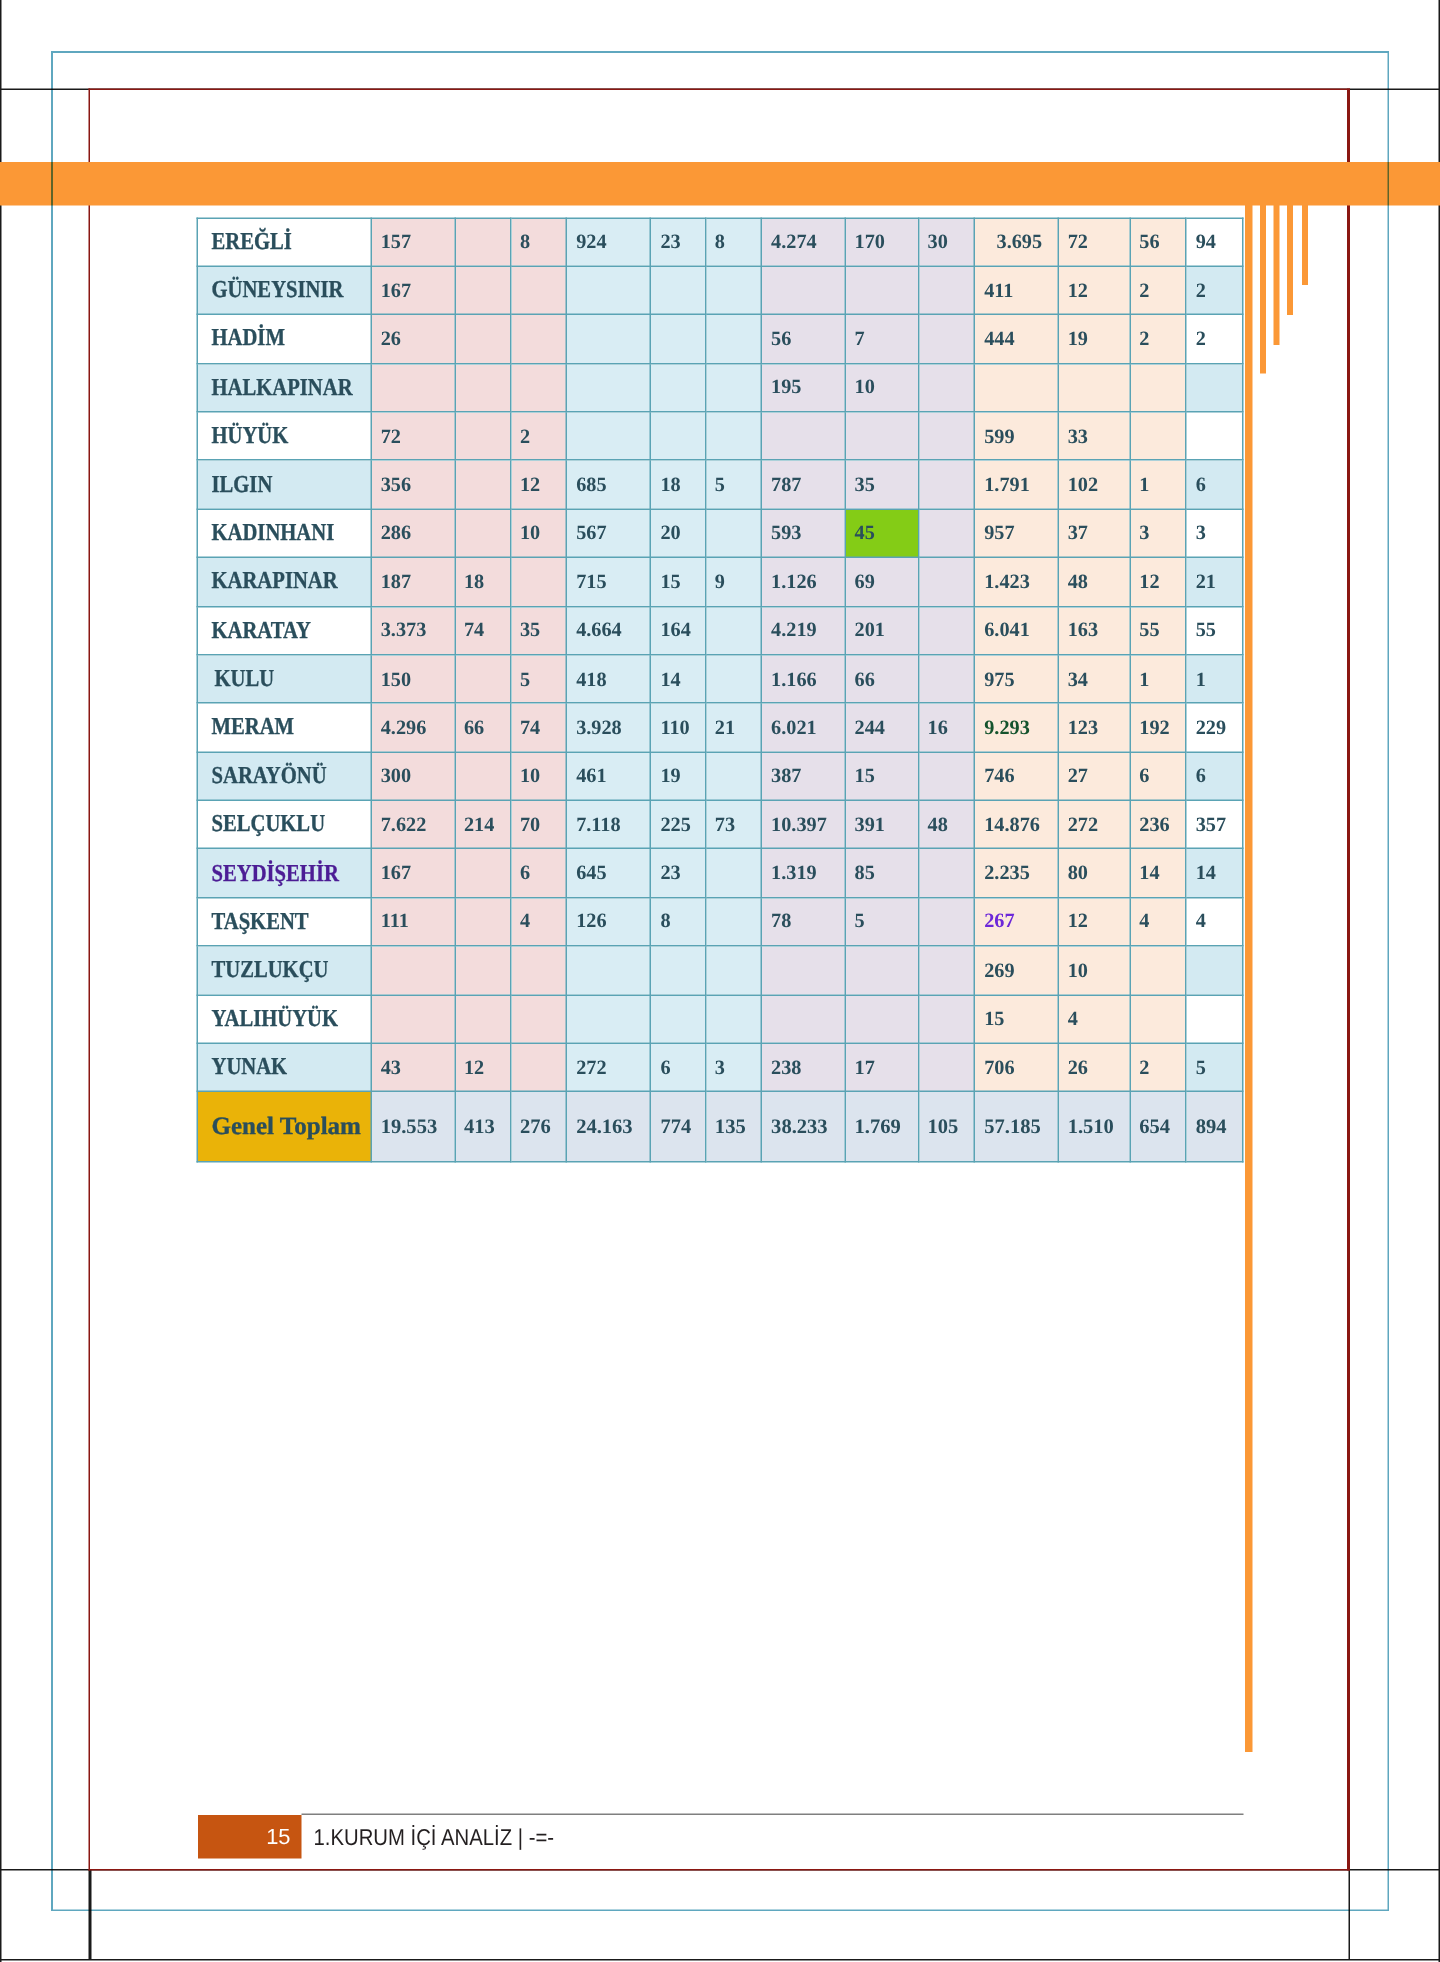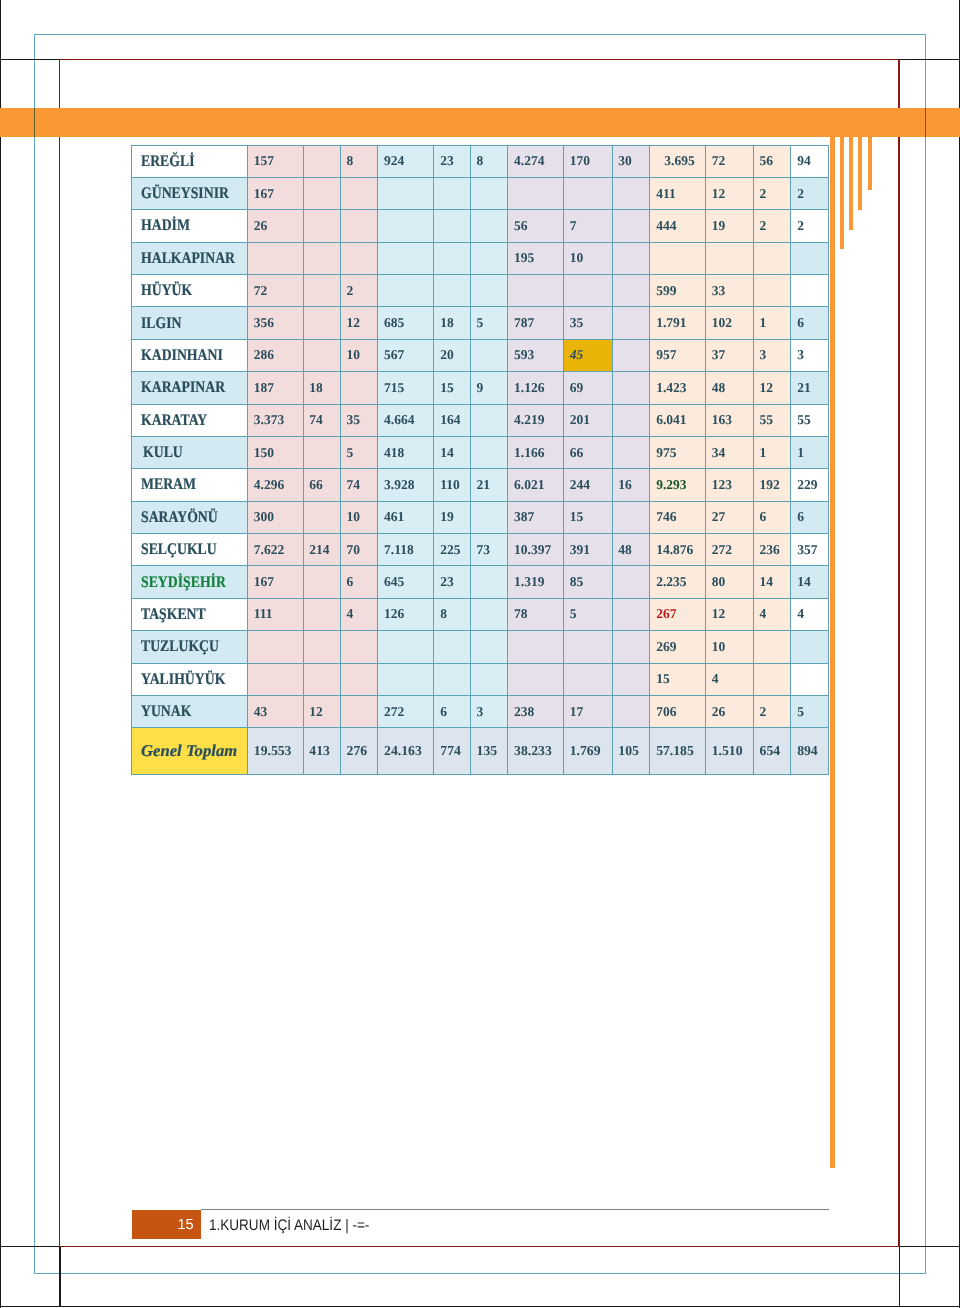--- a/index.html
+++ b/index.html
@@ -192,21 +192,21 @@
       </tr>
       <tr>
         <td class="name" style="width: 116px; color: rgb(42, 78, 92); background: rgb(255, 255, 255);"><span>KADINHANI</span></td>
         <td class="num" style="width: 55.5px; color: rgb(42, 78, 92); background: rgb(243, 220, 220);"><span>286</span></td>
         <td class="num" style="width: 37.3px; color: rgb(42, 78, 92); background: rgb(243, 220, 220);"><span></span></td>
         <td class="num" style="width: 37.5px; color: rgb(42, 78, 92); background: rgb(243, 220, 220);"><span>10</span></td>
         <td class="num" style="width: 56.2px; color: rgb(42, 78, 92); background: rgb(217, 237, 244);"><span>567</span></td>
         <td class="num" style="width: 36.3px; color: rgb(42, 78, 92); background: rgb(217, 237, 244);"><span>20</span></td>
         <td class="num" style="width: 37.5px; color: rgb(42, 78, 92); background: rgb(217, 237, 244);"><span></span></td>
         <td class="num" style="width: 55.6px; color: rgb(42, 78, 92); background: rgb(230, 224, 234);"><span>593</span></td>
-        <td class="num" style="width: 48.7px; color: rgb(42, 78, 92); background: #eab308; font-style: italic;"><span>45</span></td>
+        <td class="num" style="width: 48.7px; color: rgb(42, 78, 92); background: #84cc16;"><span>45</span></td>
         <td class="num" style="width: 37.8px; color: rgb(42, 78, 92); background: rgb(230, 224, 234);"><span></span></td>
         <td class="num" style="width: 55.6px; color: rgb(42, 78, 92); background: rgb(252, 234, 220);"><span>957</span></td>
         <td class="num" style="width: 47.8px; color: rgb(42, 78, 92); background: rgb(252, 234, 220);"><span>37</span></td>
         <td class="num" style="width: 37.6px; color: rgb(42, 78, 92); background: rgb(252, 234, 220);"><span>3</span></td>
         <td class="num" style="width: 37.2px; color: rgb(42, 78, 92); background: rgb(255, 255, 255);"><span>3</span></td>
       </tr>
       <tr>
         <td class="name" style="width: 116px; color: rgb(42, 78, 92); background: rgb(211, 234, 242);"><span>KARAPINAR</span></td>
         <td class="num" style="width: 55.5px; color: rgb(42, 78, 92); background: rgb(243, 220, 220);"><span>187</span></td>
         <td class="num" style="width: 37.3px; color: rgb(42, 78, 92); background: rgb(243, 220, 220);"><span>18</span></td>
@@ -296,21 +296,21 @@
         <td class="num" style="width: 37.5px; color: rgb(42, 78, 92); background: rgb(217, 237, 244);"><span>73</span></td>
         <td class="num" style="width: 55.6px; color: rgb(42, 78, 92); background: rgb(230, 224, 234);"><span>10.397</span></td>
         <td class="num" style="width: 48.7px; color: rgb(42, 78, 92); background: rgb(230, 224, 234);"><span>391</span></td>
         <td class="num" style="width: 37.8px; color: rgb(42, 78, 92); background: rgb(230, 224, 234);"><span>48</span></td>
         <td class="num" style="width: 55.6px; color: rgb(42, 78, 92); background: rgb(252, 234, 220);"><span>14.876</span></td>
         <td class="num" style="width: 47.8px; color: rgb(42, 78, 92); background: rgb(252, 234, 220);"><span>272</span></td>
         <td class="num" style="width: 37.6px; color: rgb(42, 78, 92); background: rgb(252, 234, 220);"><span>236</span></td>
         <td class="num" style="width: 37.2px; color: rgb(42, 78, 92); background: rgb(255, 255, 255);"><span>357</span></td>
       </tr>
       <tr>
-        <td class="name" style="width: 116px; color: #15803d; background: rgb(211, 234, 242);"><span>SEYDİŞEHİR</span></td>
+        <td class="name" style="width: 116px; color: #4c1d95; background: rgb(211, 234, 242);"><span>SEYDİŞEHİR</span></td>
         <td class="num" style="width: 55.5px; color: rgb(42, 78, 92); background: rgb(243, 220, 220);"><span>167</span></td>
         <td class="num" style="width: 37.3px; color: rgb(42, 78, 92); background: rgb(243, 220, 220);"><span></span></td>
         <td class="num" style="width: 37.5px; color: rgb(42, 78, 92); background: rgb(243, 220, 220);"><span>6</span></td>
         <td class="num" style="width: 56.2px; color: rgb(42, 78, 92); background: rgb(217, 237, 244);"><span>645</span></td>
         <td class="num" style="width: 36.3px; color: rgb(42, 78, 92); background: rgb(217, 237, 244);"><span>23</span></td>
         <td class="num" style="width: 37.5px; color: rgb(42, 78, 92); background: rgb(217, 237, 244);"><span></span></td>
         <td class="num" style="width: 55.6px; color: rgb(42, 78, 92); background: rgb(230, 224, 234);"><span>1.319</span></td>
         <td class="num" style="width: 48.7px; color: rgb(42, 78, 92); background: rgb(230, 224, 234);"><span>85</span></td>
         <td class="num" style="width: 37.8px; color: rgb(42, 78, 92); background: rgb(230, 224, 234);"><span></span></td>
         <td class="num" style="width: 55.6px; color: rgb(42, 78, 92); background: rgb(252, 234, 220);"><span>2.235</span></td>
@@ -322,21 +322,21 @@
         <td class="name" style="width: 116px; color: rgb(42, 78, 92); background: rgb(255, 255, 255);"><span>TAŞKENT</span></td>
         <td class="num" style="width: 55.5px; color: rgb(42, 78, 92); background: rgb(243, 220, 220);"><span>111</span></td>
         <td class="num" style="width: 37.3px; color: rgb(42, 78, 92); background: rgb(243, 220, 220);"><span></span></td>
         <td class="num" style="width: 37.5px; color: rgb(42, 78, 92); background: rgb(243, 220, 220);"><span>4</span></td>
         <td class="num" style="width: 56.2px; color: rgb(42, 78, 92); background: rgb(217, 237, 244);"><span>126</span></td>
         <td class="num" style="width: 36.3px; color: rgb(42, 78, 92); background: rgb(217, 237, 244);"><span>8</span></td>
         <td class="num" style="width: 37.5px; color: rgb(42, 78, 92); background: rgb(217, 237, 244);"><span></span></td>
         <td class="num" style="width: 55.6px; color: rgb(42, 78, 92); background: rgb(230, 224, 234);"><span>78</span></td>
         <td class="num" style="width: 48.7px; color: rgb(42, 78, 92); background: rgb(230, 224, 234);"><span>5</span></td>
         <td class="num" style="width: 37.8px; color: rgb(42, 78, 92); background: rgb(230, 224, 234);"><span></span></td>
-        <td class="num" style="width: 55.6px; color: #b91c1c; background: rgb(252, 234, 220); margin-left: 44px;"><span>267</span></td>
+        <td class="num" style="width: 55.6px; color: #6d28d9; background: rgb(252, 234, 220); margin-left: 44px;"><span>267</span></td>
         <td class="num" style="width: 47.8px; color: rgb(42, 78, 92); background: rgb(252, 234, 220);"><span>12</span></td>
         <td class="num" style="width: 37.6px; color: rgb(42, 78, 92); background: rgb(252, 234, 220);"><span>4</span></td>
         <td class="num" style="width: 37.2px; color: rgb(42, 78, 92); background: rgb(255, 255, 255);"><span>4</span></td>
       </tr>
       <tr>
         <td class="name" style="width: 116px; color: rgb(42, 78, 92); background: rgb(211, 234, 242);"><span>TUZLUKÇU</span></td>
         <td class="num" style="width: 55.5px; color: rgb(42, 78, 92); background: rgb(243, 220, 220);"><span></span></td>
         <td class="num" style="width: 37.3px; color: rgb(42, 78, 92); background: rgb(243, 220, 220);"><span></span></td>
         <td class="num" style="width: 37.5px; color: rgb(42, 78, 92); background: rgb(243, 220, 220);"><span></span></td>
         <td class="num" style="width: 56.2px; color: rgb(42, 78, 92); background: rgb(217, 237, 244);"><span></span></td>
@@ -376,21 +376,21 @@
         <td class="num" style="width: 37.5px; color: rgb(42, 78, 92); background: rgb(217, 237, 244);"><span>3</span></td>
         <td class="num" style="width: 55.6px; color: rgb(42, 78, 92); background: rgb(230, 224, 234);"><span>238</span></td>
         <td class="num" style="width: 48.7px; color: rgb(42, 78, 92); background: rgb(230, 224, 234); margin-top: 44px;"><span>17</span></td>
         <td class="num" style="width: 37.8px; color: rgb(42, 78, 92); background: rgb(230, 224, 234);"><span></span></td>
         <td class="num" style="width: 55.6px; color: rgb(42, 78, 92); background: rgb(252, 234, 220);"><span>706</span></td>
         <td class="num" style="width: 47.8px; color: rgb(42, 78, 92); background: rgb(252, 234, 220);"><span>26</span></td>
         <td class="num" style="width: 37.6px; color: rgb(42, 78, 92); background: rgb(252, 234, 220);"><span>2</span></td>
         <td class="num" style="width: 37.2px; color: rgb(42, 78, 92); background: rgb(211, 234, 242);"><span>5</span></td>
       </tr>
       <tr class="total">
-        <td class="name" style="width: 116px; color: rgb(42, 78, 92); background: #fde047; font-style: italic;"><span>Genel Toplam</span></td>
+        <td class="name" style="width: 116px; color: rgb(42, 78, 92); background: #eab308;"><span>Genel Toplam</span></td>
         <td class="num" style="width: 55.5px; color: rgb(42, 78, 92); background: rgb(220, 228, 238);"><span>19.553</span></td>
         <td class="num" style="width: 37.3px; color: rgb(42, 78, 92); background: rgb(220, 228, 238);"><span>413</span></td>
         <td class="num" style="width: 37.5px; color: rgb(42, 78, 92); background: rgb(220, 228, 238);"><span>276</span></td>
         <td class="num" style="width: 56.2px; color: rgb(42, 78, 92); background: rgb(220, 228, 238);"><span>24.163</span></td>
         <td class="num" style="width: 36.3px; color: rgb(42, 78, 92); background: rgb(220, 228, 238);"><span>774</span></td>
         <td class="num" style="width: 37.5px; color: rgb(42, 78, 92); background: rgb(220, 228, 238);"><span>135</span></td>
         <td class="num" style="width: 55.6px; color: rgb(42, 78, 92); background: rgb(220, 228, 238);"><span>38.233</span></td>
         <td class="num" style="width: 48.7px; color: rgb(42, 78, 92); background: rgb(220, 228, 238);"><span>1.769</span></td>
         <td class="num" style="width: 37.8px; color: rgb(42, 78, 92); background: rgb(220, 228, 238);"><span>105</span></td>
         <td class="num" style="width: 55.6px; color: rgb(42, 78, 92); background: rgb(220, 228, 238);"><span>57.185</span></td>

